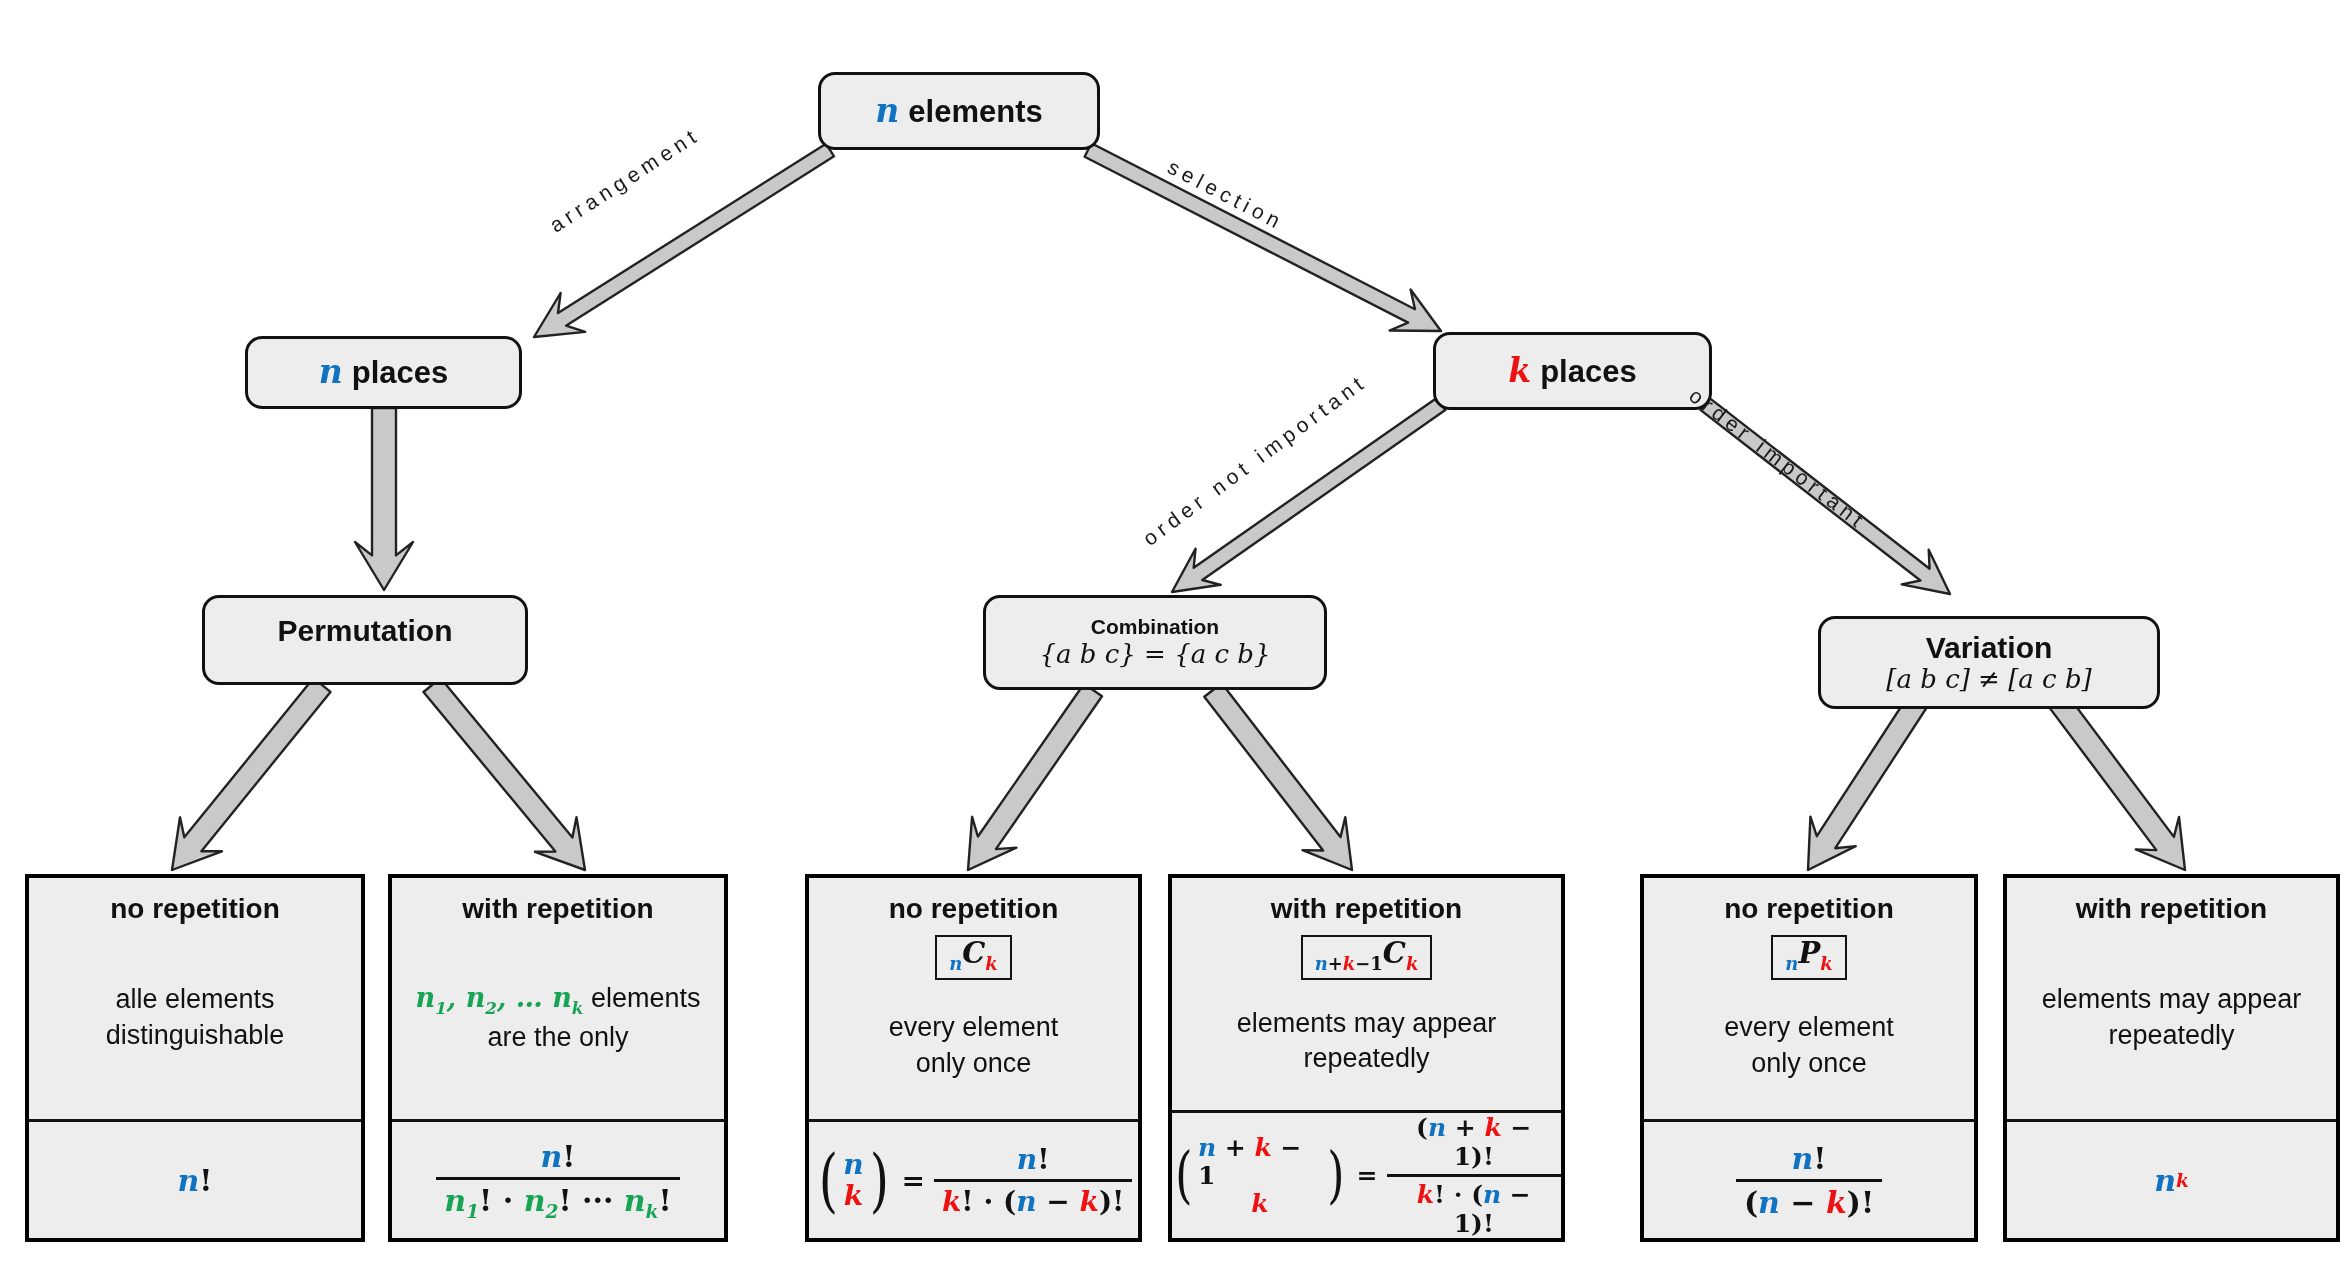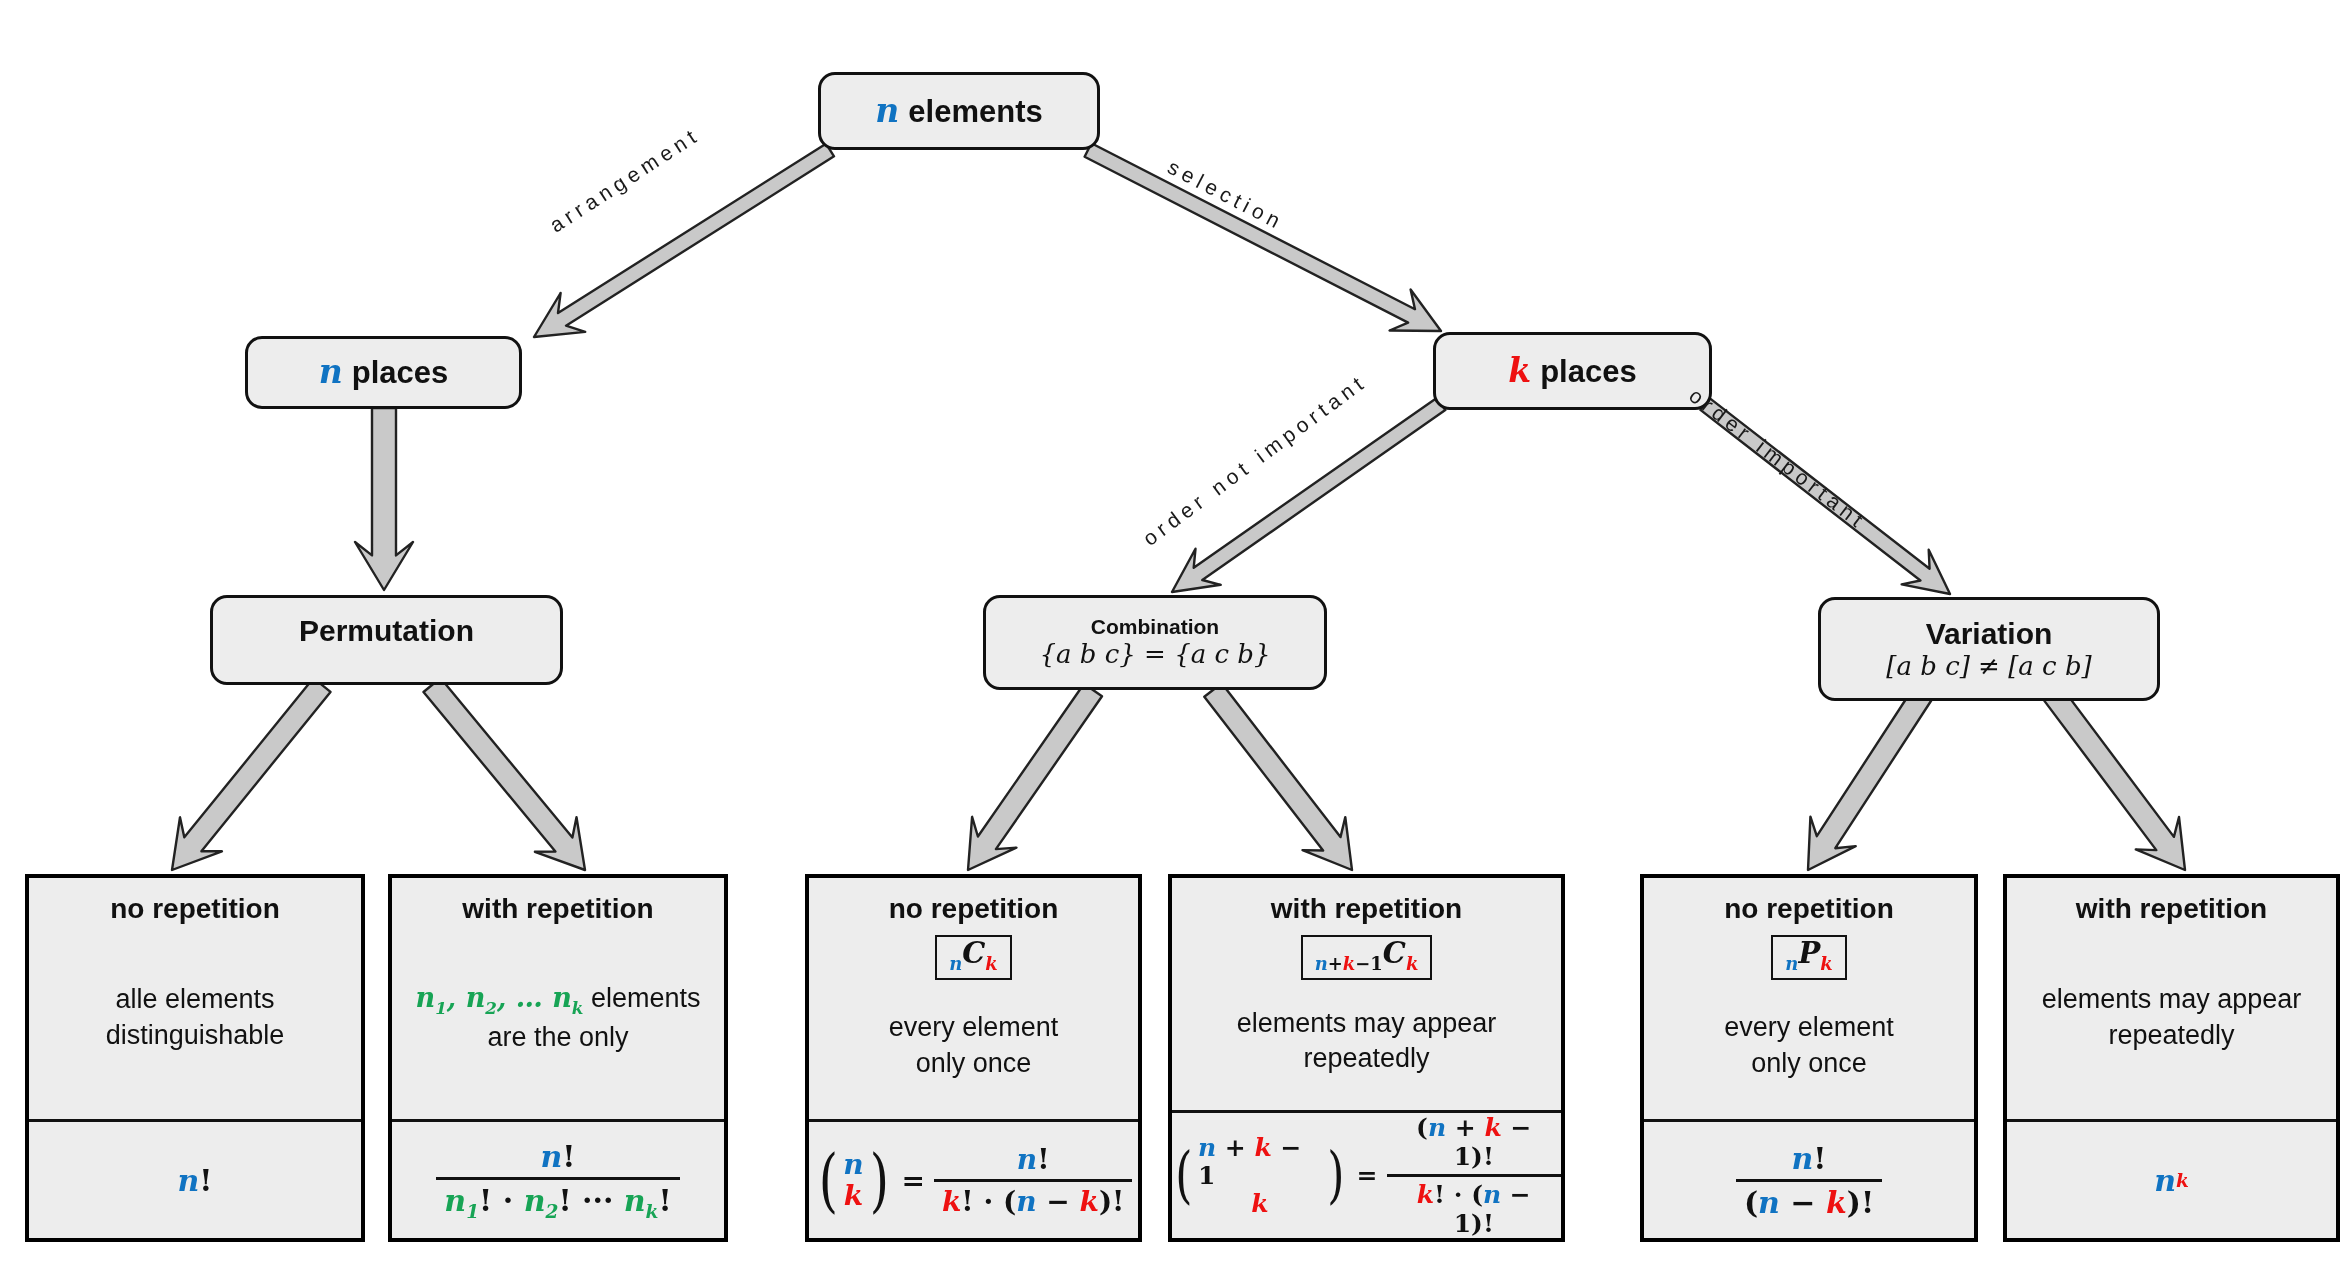--- a/index.html
+++ b/index.html
@@ -95,30 +95,30 @@
       </span>
   </div>
 
   <div class="node" style="left:1433px;top:332px;width:279px;height:78px">
     <span class="nt">
         <span class="mvar c-k">k</span>
         <span>places</span>
       </span>
   </div>
 
-  <div class="node" style="left:210px;top:595px;width:353px;height:90px">
+  <div class="node" style="left:202px;top:595px;width:326px;height:90px">
     <span class="nt bias-up" style="font-size:30px">Permutation</span>
   </div>
 
   <div class="node" style="left:983px;top:595px;width:344px;height:95px">
     <span class="nt" style="font-size:21px">Combination</span>
     <span class="nsub">{a b c} = {a c b}</span>
   </div>
 
-  <div class="node" style="left:1818px;top:597px;width:342px;height:104px">
+  <div class="node" style="left:1818px;top:616px;width:342px;height:93px">
     <span class="nt" style="font-size:30px">Variation</span>
     <span class="nsub">[a b c] ≠ [a c b]</span>
   </div>
 
   <div class="elabel" style="left:625px;top:180px;transform:translate(-50%,-50%) rotate(-33deg)">arrangement</div>
   <div class="elabel" style="left:1226px;top:195px;transform:translate(-50%,-50%) rotate(27.5deg)">selection</div>
   <div class="elabel" style="left:1255px;top:460px;transform:translate(-50%,-50%) rotate(-36.5deg)">order not important</div>
   <div class="elabel" style="left:1778px;top:459px;transform:translate(-50%,-50%) rotate(37.5deg)">order important</div>
 
   <div class="leaf" style="left:25px;top:874px;width:340px;height:368px">

